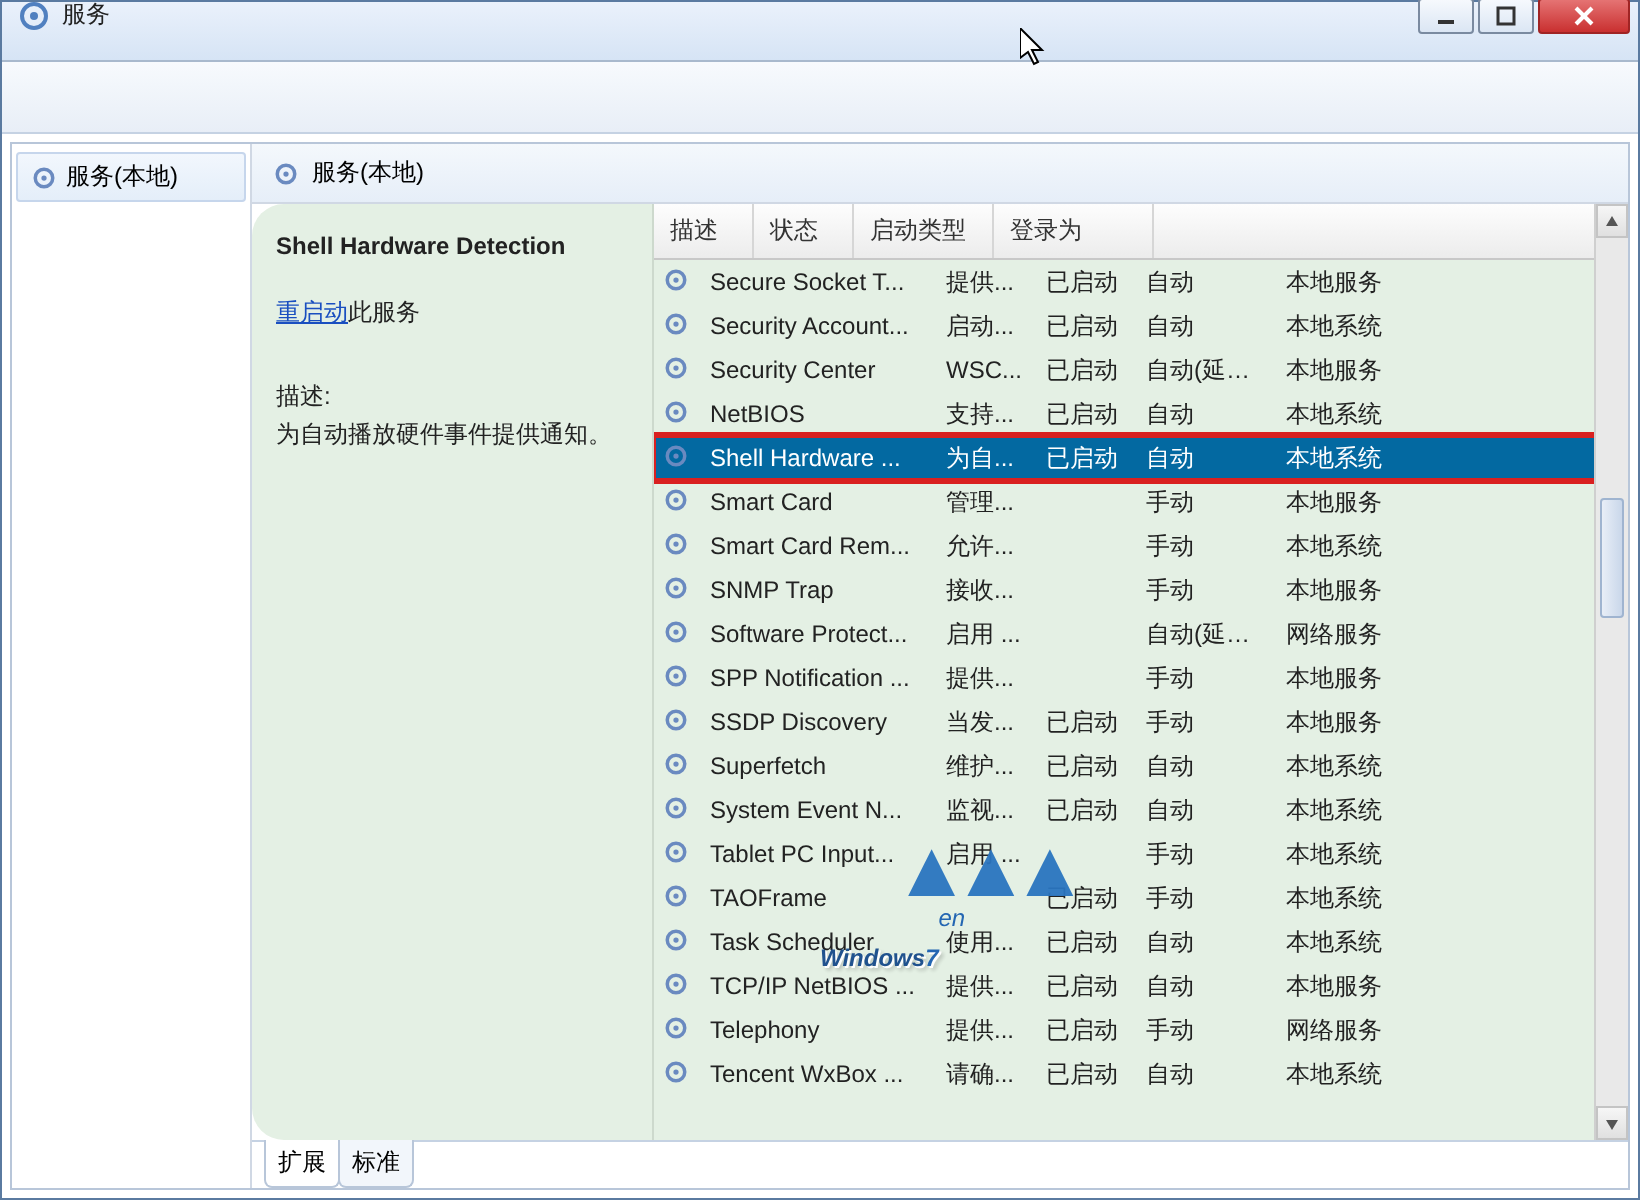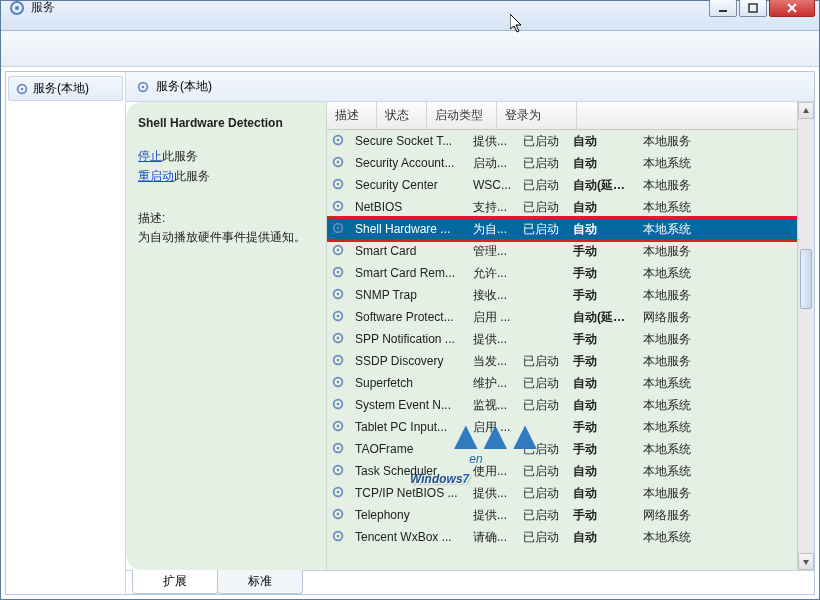--- a/index.html
+++ b/index.html
@@ -45,33 +45,33 @@
 .col-startup { width: 70px; }
 .col-logon { width: 80px; }
 
 .list-rows { flex: 1; overflow: hidden; position: relative; }
 .row { display: flex; align-items: center; height: 22px; padding-left: 4px; }
 .row .cell { white-space: nowrap; overflow: hidden; text-overflow: ellipsis; padding: 0 6px; color: #222; }
 .row .gear { width: 14px; flex: 0 0 14px; margin-right: 4px; }
 .row .c-name { width: 118px; flex: 0 0 118px; }
 .row .c-desc { width: 50px; flex: 0 0 50px; }
 .row .c-status { width: 50px; flex: 0 0 50px; }
-.row .c-startup { width: 70px; flex: 0 0 70px; font-weight: bold; }
+.row .c-startup { width: 70px; flex: 0 0 70px; }
 .row .c-logon { width: 80px; flex: 0 0 80px; }
 .row.selected { background: #0369a1; }
 .row.selected .cell { color: #fff; }
 .row.highlighted-box { outline: 3px solid #d92020; outline-offset: -1px; }
 
 .vscroll { position: absolute; right: 0; top: 0; bottom: 0; width: 17px; background: #e9e9e9; border-left: 1px solid #cfcfcf; display: flex; flex-direction: column; }
 .vscroll .arrow { height: 17px; background: linear-gradient(to bottom,#f6f6f6,#e0e0e0); border: 1px solid #c4c4c4; display:flex; align-items:center; justify-content:center; cursor:pointer; }
 .vscroll .track { flex: 1; position: relative; }
 .vscroll .thumb { position: absolute; left: 2px; right: 2px; top: 130px; height: 60px; background: linear-gradient(to right,#e8eef7,#c9d7ea); border: 1px solid #9fb4d0; border-radius: 2px; cursor:pointer; }
 
 .tabs { height: 24px; border-top: 1px solid #c5d2e3; display: flex; align-items: flex-end; padding-left: 6px; background:#fff; }
-.tab { padding: 3px 30px; border: 1px solid #b8c6d9; border-top: none; background: #f2f6fb; margin-right: -1px; cursor: pointer; border-radius: 0 0 4px 4px; }
+.tab { padding: 3px 6px; border: 1px solid #b8c6d9; border-top: none; background: #f2f6fb; margin-right: -1px; cursor: pointer; border-radius: 0 0 4px 4px; }
 .tab.active { background: #fff; }
 
 .watermark { position: absolute; left: 410px; top: 395px; pointer-events: none; opacity: 0.95; }
 .watermark .roof { font-size: 40px; color:#2a75c0; letter-spacing:-10px; position:relative; left:36px; top:18px; }
 .watermark .txt { font-family: "Franklin Gothic Medium","Arial Black",sans-serif; font-size: 46px; font-weight: bold; font-style: italic; color: #164a8a; text-shadow: 1px 1px 0 #fff, 2px 2px 2px rgba(0,0,0,.25); }
 .watermark .seven { color:#1a5fb0; }
 .watermark .en { font-size: 12px; color:#1a5fb0; font-style: italic; position: relative; top:-20px; }
 
 .cursor { position: absolute; left: 510px; top: 14px; pointer-events:none; }
 </style>
@@ -135,23 +135,20 @@
         </span>
         <span>服务(本地)</span>
       </div>
 
       <div class="content-row">
 
         <div class="detail-pane">
           <div class="svc-name">Shell Hardware Detection</div>
           <div class="actions">
             <div>
-              <a>停止</a><span>此服务</span>
-            </div>
-            <div>
               <a>重启动</a><span>此服务</span>
             </div>
           </div>
           <div class="desc-label">描述:</div>
           <div>为自动播放硬件事件提供通知。</div>
         </div>
 
         <div class="list-pane">
           <div class="list-header">
             <div class="col col-desc">描述</div>

